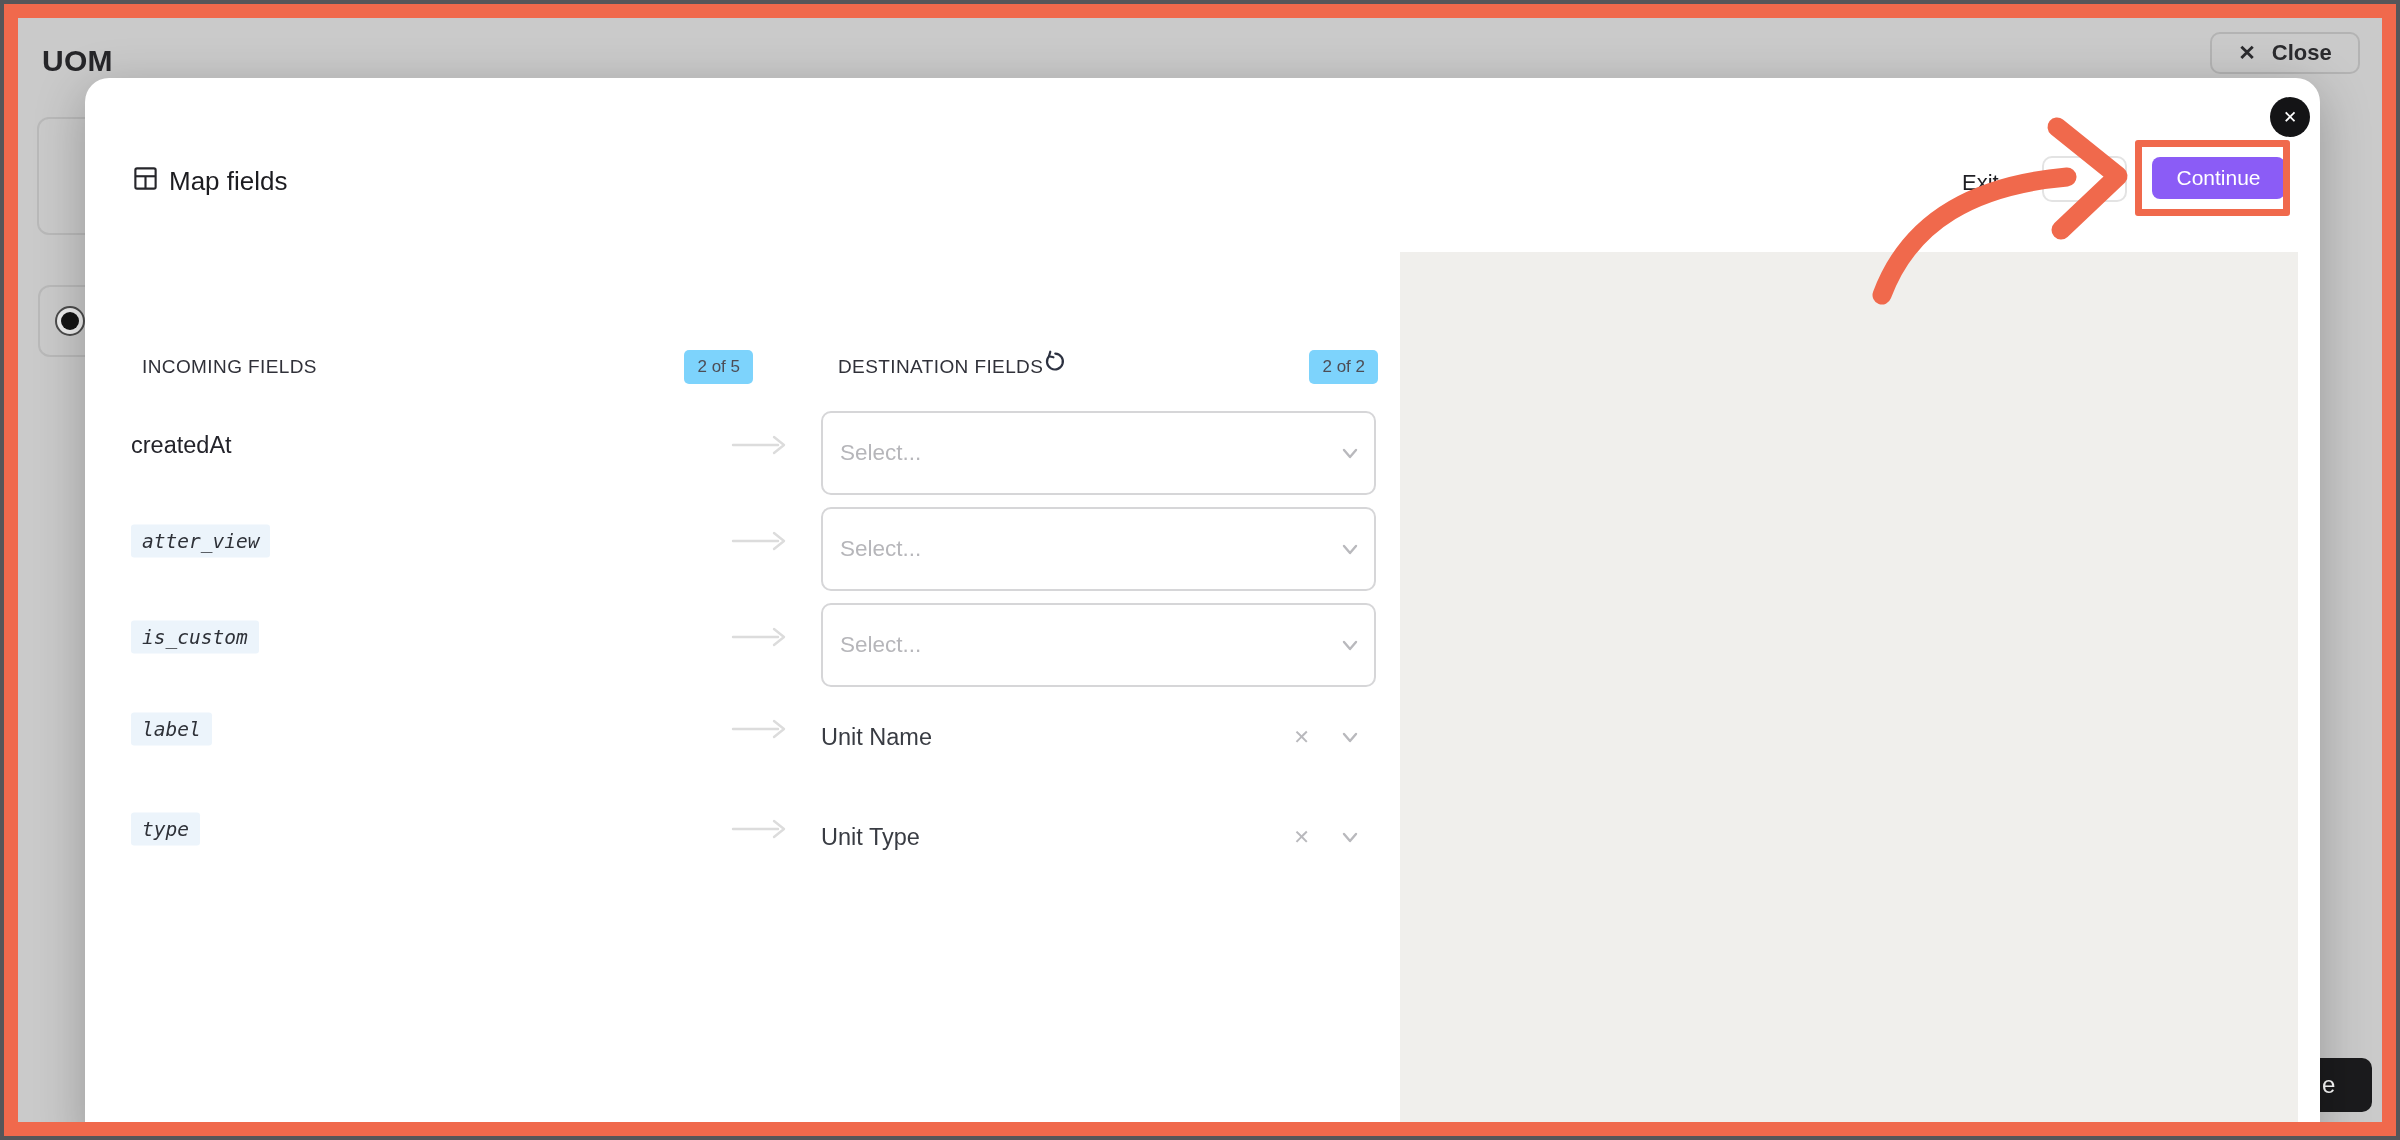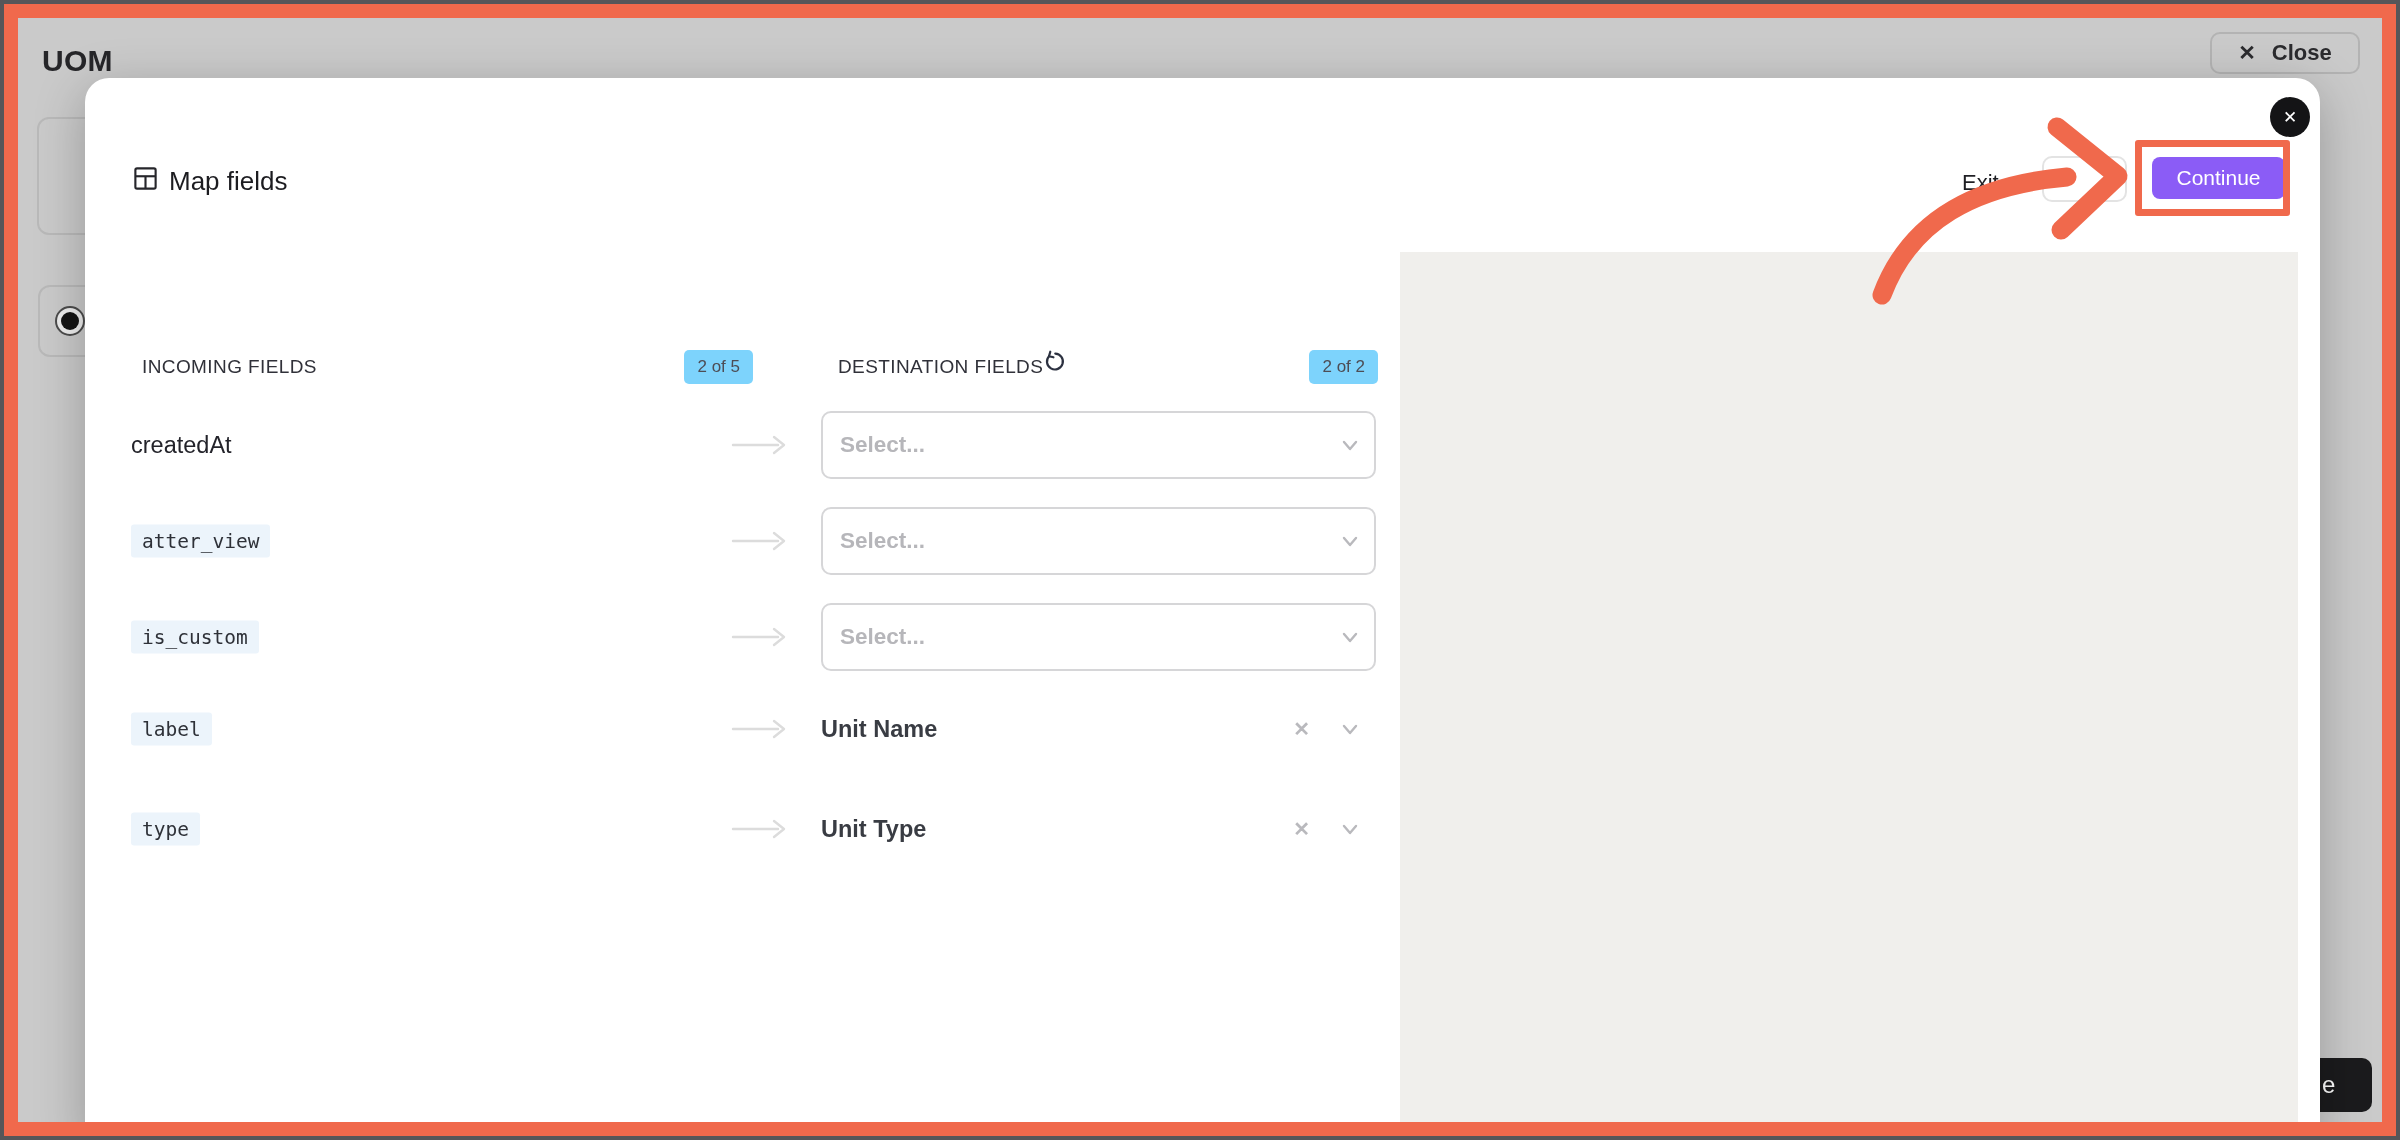--- a/index.html
+++ b/index.html
@@ -30,23 +30,23 @@
   .continue-btn { position:absolute; left:2067px; top:79px; width:133px; height:42px; border-radius:8px; background:#8b5cf6; color:#fff; font-size:21px; font-weight:500; display:flex; align-items:center; justify-content:center; cursor:pointer; }
   .subtitle { position:absolute; left:46px; top:206px; font-size:29px; font-weight:600; color:#17171c; }
   .col-header { position:absolute; top:278px; font-size:19px; font-weight:500; color:#303139; letter-spacing:.4px;margin-left:11px; }
   .ch-in { left:46px; } .ch-dest { left:742px; }
   .undo-icon { position:absolute; left:958px; top:272px; cursor:pointer; }
   .count-badge { position:absolute; top:272px; height:34px; padding:0 13px; background:#7dd3fc; border-radius:5px; font-size:17px; color:#4d4d55; display:flex; align-items:center; }
   .badge-in { right:1567px; } .badge-dest { right:942px; }
 
   .map-row { position:absolute; left:0; width:1310px; height:70px; }
   .incoming-label { position:absolute; left:46px; top:50%; transform:translateY(-50%); font-size:23.5px; color:#23232a; }
-  .incoming-label.chip { font-family:"DejaVu Sans Mono",monospace; font-size:19.5px; color:#2e3138; background:#ecf4fb; padding:5px 11px; border-radius:3px; }
+  .incoming-label.chip { font-family:"DejaVu Sans Mono",monospace; font-size:19.5px; color:#2e3138; background:#ecf4fb; padding:5px 11px; border-radius:3px;font-style:italic; }
   .flow-arrow { position:absolute; left:645px; top:50%; transform:translateY(-50%); }
-  .dest-cell { position:absolute; left:736px; top:1px; width:555px; height:68px;font-weight:bold; }
+  .dest-cell { position:absolute; left:736px; top:1px; width:555px; height:84px; }
   .dest-select { width:100%; height:100%; border:2px solid #d6d6d8; border-radius:10px; background:#fff; display:flex; align-items:center; cursor:pointer; }
   .select-placeholder { margin-left:17px; font-size:22.5px; color:#b6b6ba; }
   .dest-mapped { width:100%; height:100%; display:flex; align-items:center; }
   .mapped-name { font-size:23.5px; color:#393c43; }
   .remove-x { position:absolute; right:66px; top:50%; transform:translateY(-50%); font-size:20px; color:#b9b9bd; cursor:pointer; }
   .chev { position:absolute; right:14px; top:50%; transform:translateY(-50%); cursor:pointer; }
 
   .right-panel { position:absolute; left:1315px; top:174px; width:898px; height:888px; background:#f0efec; }
 
   

